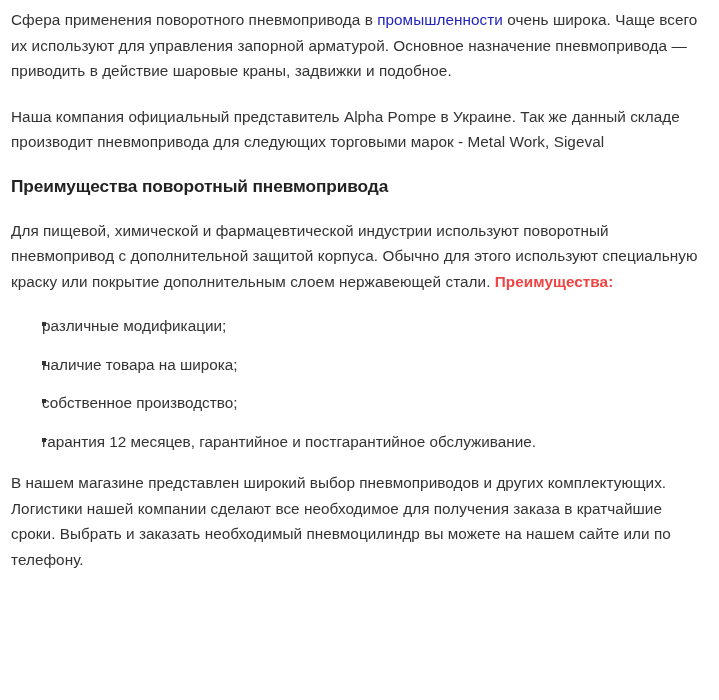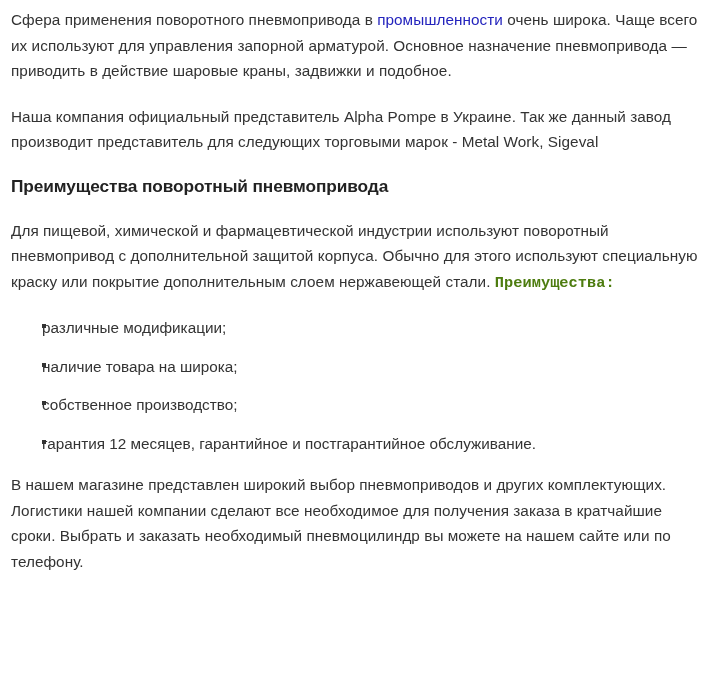--- a/index.html
+++ b/index.html
@@ -35,22 +35,21 @@
   }
   p.body-text.last {
     margin-bottom: 8px;
   }
   a.inline-link {
     color: #2323bd;
     text-decoration: none;
   }
   strong.em {
     font-weight: bold;
-    color: #4d7c0f;
-    font-family: Liberation Mono, monospace;
+    color: #ef4444;
   }
   h2.section-heading {
     margin: 0 0 20px 0;
     font-size: 17.3px;
     line-height: 24px;
     font-weight: bold;
     color: #222222;
     letter-spacing: -0.1px;
   }
   ul.feature-list {
@@ -80,21 +79,21 @@
     text-indent: 0;
   }
 </style>
 </head>
 <body>
 
 <div class="page">
 
   <p class="body-text"><span>Сфера применения поворотного пневмопривода в </span><a class="inline-link" href="#">промышленности</a><span> очень широка. Чаще всего их используют для управления запорной арматурой. Основное назначение пневмопривода — приводить в действие шаровые краны, задвижки и подобное.</span></p>
 
-  <p class="body-text tight">Наша компания официальный представитель Alpha Pompe в Украине. Так же данный завод производит представитель для следующих торговыми марок - Metal Work, Sigeval</p>
+  <p class="body-text tight">Наша компания официальный представитель Alpha Pompe в Украине. Так же данный складе производит пневмопривода для следующих торговыми марок - Metal Work, Sigeval</p>
 
   <h2 class="section-heading">Преимущества поворотный пневмопривода</h2>
 
   <p class="body-text tight"><span>Для пищевой, химической и фармацевтической индустрии используют поворотный пневмопривод с дополнительной защитой корпуса. Обычно для этого используют специальную краску или покрытие дополнительным слоем нержавеющей стали. </span><strong class="em">Преимущества:</strong></p>
 
   <ul class="feature-list">
     <li><span class="bullet"></span></li>
     <li><span class="bullet"></span><span class="li-text">различные модификации;</span></li>
     <li><span class="bullet"></span><span class="li-text">наличие товара на широка;</span></li>
     <li><span class="bullet"></span><span class="li-text">собственное производство;</span></li>

